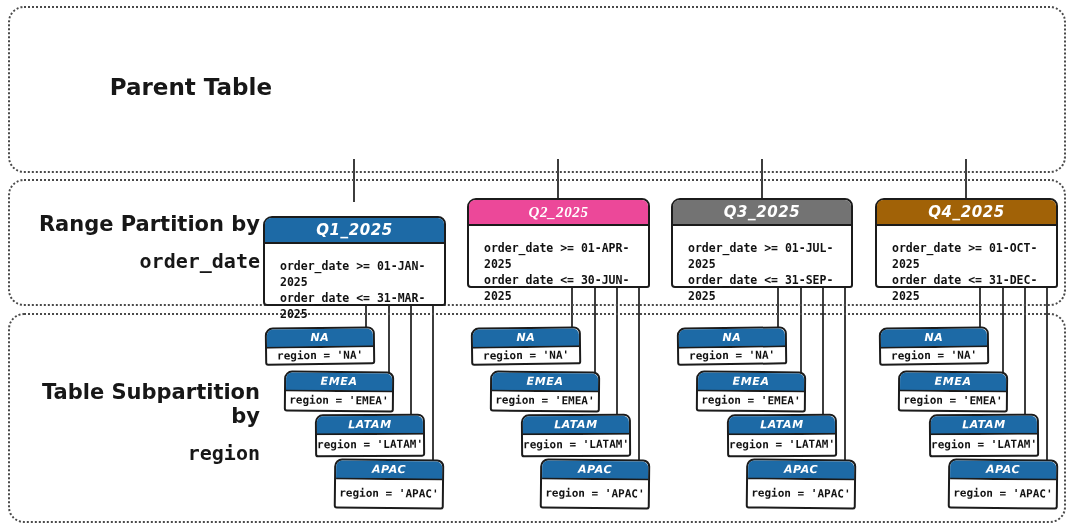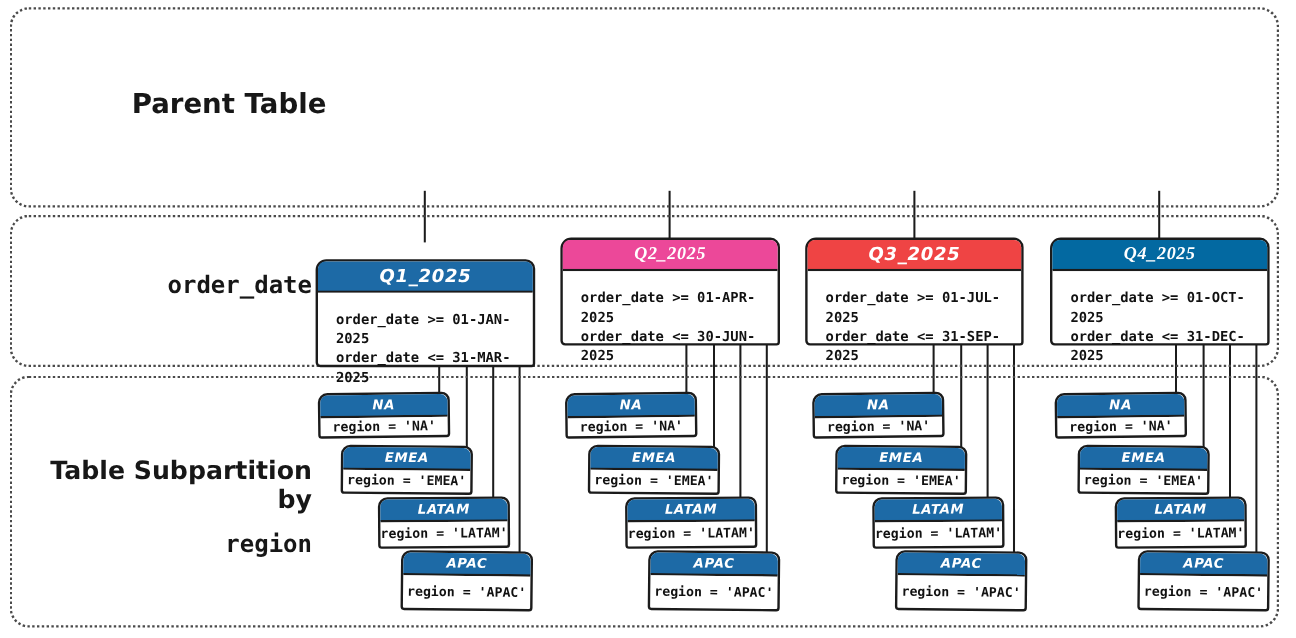--- a/index.html
+++ b/index.html
@@ -80,20 +80,21 @@
     </svg>
 
   <div class="band band-1"></div>
   <div class="band band-2"></div>
   <div class="band band-3"></div>
 
   <div class="band-label label-1">
     <span>Parent Table</span>
   </div>
   <div class="band-label label-2">
+    <span>Range Partition by</span>
     <span class="code-line">order_date</span>
   </div>
   <div class="band-label label-3">
     <span>Table Subpartition by</span>
     <span class="code-line">region</span>
   </div>
 
 
   <div id="partitions">
       <div class="tbox qbox" style="left: 263px; top: 216px; width: 183px; height: 90px;">
@@ -152,21 +153,21 @@
         </div>
         <div class="sbody">region = 'LATAM'</div>
       </div>
       <div class="tbox sbox" style="left: 540px; top: 459px; width: 110px; height: 50px; transform: rotate(0.6deg);">
         <div class="thead" style="background: rgb(29, 106, 166);">
           <span>APAC</span>
         </div>
         <div class="sbody">region = 'APAC'</div>
       </div>
       <div class="tbox qbox" style="left: 671px; top: 198px; width: 182px; height: 90px;">
-        <div class="thead" style="background: #ef4444;">
+        <div class="thead" style="background: #737373;">
           <span>Q3_2025</span>
         </div>
         <div class="qbody">order_date &gt;= 01-JUL-2025
 order_date &lt;= 31-SEP-2025</div>
       </div>
       <div class="tbox sbox" style="left: 677px; top: 327px; width: 110px; height: 38px; transform: rotate(-0.7deg);">
         <div class="thead" style="background: rgb(29, 106, 166);">
           <span>NA</span>
         </div>
         <div class="sbody">region = 'NA'</div>
@@ -183,21 +184,21 @@
         </div>
         <div class="sbody">region = 'LATAM'</div>
       </div>
       <div class="tbox sbox" style="left: 746px; top: 459px; width: 110px; height: 50px; transform: rotate(0.6deg);">
         <div class="thead" style="background: rgb(29, 106, 166);">
           <span>APAC</span>
         </div>
         <div class="sbody">region = 'APAC'</div>
       </div>
       <div class="tbox qbox" style="left: 875px; top: 198px; width: 183px; height: 90px;">
-        <div class="thead" style="background: #0369a1; font-family: Liberation Serif, serif;">
+        <div class="thead" style="background: #a16207;">
           <span>Q4_2025</span>
         </div>
         <div class="qbody">order_date &gt;= 01-OCT-2025
 order_date &lt;= 31-DEC-2025</div>
       </div>
       <div class="tbox sbox" style="left: 879px; top: 327px; width: 110px; height: 38px; transform: rotate(-0.7deg);">
         <div class="thead" style="background: rgb(29, 106, 166);">
           <span>NA</span>
         </div>
         <div class="sbody">region = 'NA'</div>

